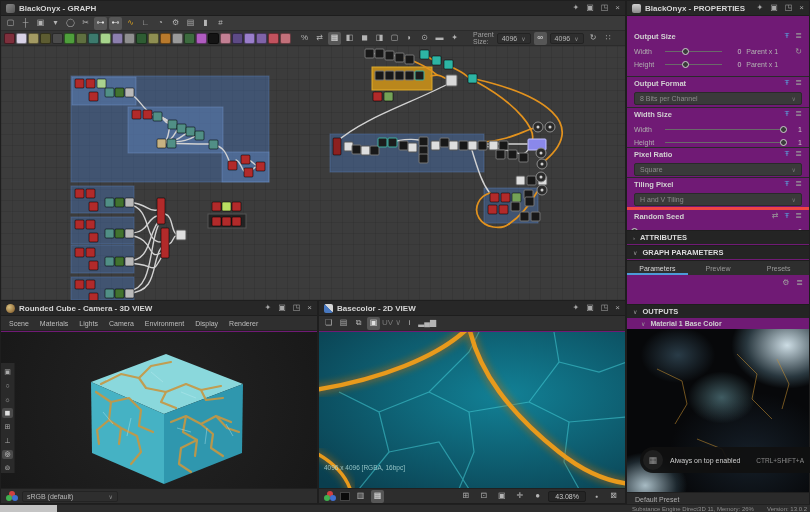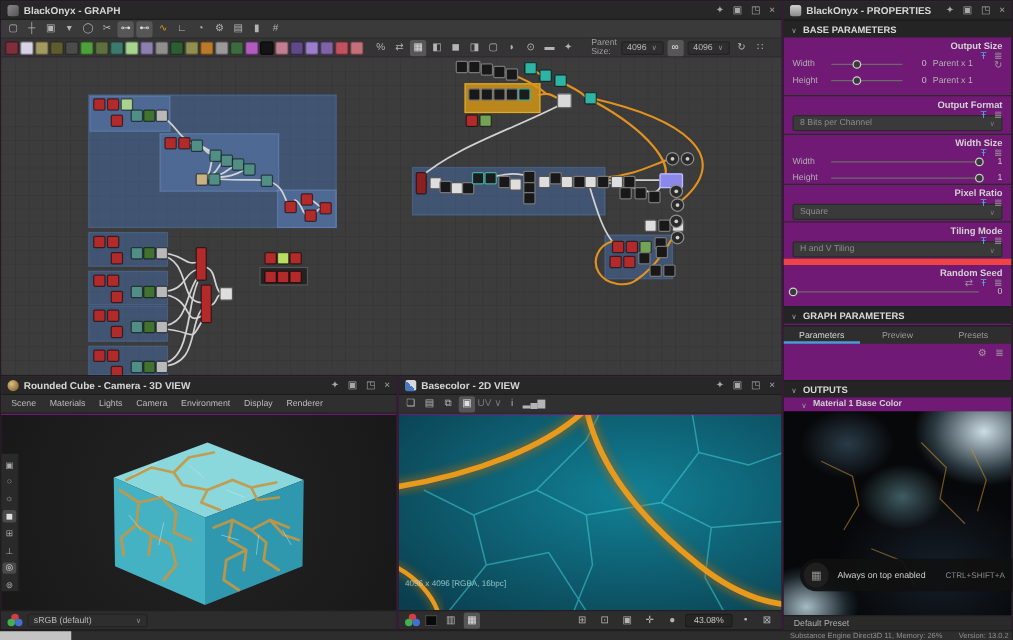--- a/index.html
+++ b/index.html
@@ -23,21 +23,21 @@
   .righttools{margin-left:auto;display:flex;gap:6px;margin-right:6px;}
   #graph-canvas{position:absolute;left:0;top:45px;width:624px;height:254px;
     background-color:#3c3c3c;
     background-image:linear-gradient(rgba(0,0,0,.08) 1px,transparent 1px),linear-gradient(90deg,rgba(0,0,0,.08) 1px,transparent 1px);
     background-size:11px 11px;overflow:hidden;}
   
   #props{left:626px;top:0;width:184px;height:504px;}
   .secbar{position:absolute;left:0;width:100%;height:14px;background:#242424;display:flex;align-items:center;gap:5px;padding:0 6px;font-size:7.5px;font-weight:bold;color:#dadada;border-top:1px solid #1e1e1e;}
   .secchev{color:#9a9a9a;font-size:6px;font-weight:normal;}
   .pgroup{position:absolute;left:0;width:100%;padding:0 7px;}
-  .glabelrow{display:flex;align-items:flex-end;height:13px;flex-direction:column;}
+  .glabelrow{display:flex;align-items:flex-start;height:13px;}
   .glabel{font-weight:bold;font-size:7.5px;color:#d2d2d2;}
   .gicons{margin-left:auto;display:flex;gap:6px;align-items:center;}
   .expico{color:#58a6e0;font-size:8px;line-height:1;}
   .menuico{color:#9a9a9a;font-size:8px;line-height:1;}
   .srow{display:flex;align-items:center;height:13px;gap:5px;}
   .srow .rl{width:26px;font-size:7px;color:#b0b0b0;}
   .sl{position:relative;height:13px;flex:1;}
   .sl .track{position:absolute;left:0;right:0;top:6px;height:1px;background:#6a6a6a;}
   .sl .knob{position:absolute;top:3px;width:7px;height:7px;border:1.4px solid #cfcfcf;border-radius:50%;background:#3a3a3a;margin-left:-3px;}
   .sval{width:14px;text-align:right;font-size:7px;color:#c8c8c8;}
@@ -494,24 +494,20 @@
       <span class="picon" style="background:linear-gradient(180deg,#cfcfcf,#8a8a8a);"></span>
       <span class="ptitle">BlackOnyx - PROPERTIES</span>
       <span class="winbtns">
         <span>✦</span>
         <span>▣</span>
         <span>◳</span>
         <span>×</span>
       </span>
     </div>
 
-    <div class="secbar" style="top:15px;">
-      <span class="secchev">∨</span>
-        <span>BASE PARAMETERS</span>
-    </div>
 
     <div class="pgroup" style="top:31px;">
       <div class="glabelrow">
         <span class="glabel">Output Size</span>
         <span class="gicons">
           <span class="expico">Ŧ</span>
           <span class="menuico">≣</span>
         </span>
       </div>
       <div class="srow">
@@ -585,50 +581,54 @@
         </span>
       </div>
       <div class="ddfull">
         <span>Square</span>
           <span class="chev">∨</span>
       </div>
     </div>
 
     <div class="pgroup" style="top:176px;border-top:1px solid #2a2a2a;padding-top:2px;">
       <div class="glabelrow">
-        <span class="glabel">Tiling Mode</span>
+        <span class="glabel">Tiling Pixel</span>
         <span class="gicons">
           <span class="expico">Ŧ</span>
           <span class="menuico">≣</span>
         </span>
       </div>
       <div class="ddfull">
         <span>H and V Tiling</span>
           <span class="chev">∨</span>
       </div>
     </div>
 
-    <div class="pgroup" style="top:206px;border-top:5px solid #ef4444;padding-top:2px;">
+    <div class="pgroup" style="top:206px;border-top:3px solid #ef4444;padding-top:2px;">
       <div class="glabelrow">
         <span class="glabel">Random Seed</span>
         <span class="gicons">
           <span class="menuico">⇄</span>
           <span class="expico">Ŧ</span>
           <span class="menuico">≣</span>
         </span>
       </div>
       <div class="srow">
         <span class="sl">
             <span class="track"></span>
             <span class="knob" style="left: 0%;"></span>
           </span>
         <span class="sval">0</span>
       </div>
     </div>
 
+    <div class="secbar" style="top:229px;">
+      <span class="secchev">›</span>
+        <span>ATTRIBUTES</span>
+    </div>
     <div class="secbar" style="top:244px;">
       <span class="secchev">∨</span>
         <span>GRAPH PARAMETERS</span>
     </div>
 
     <div class="tabs" style="top:259px;" id="proptabs">
         <span class="tab active">Parameters</span>
         <span class="tab">Preview</span>
         <span class="tab">Presets</span>
       </div>

